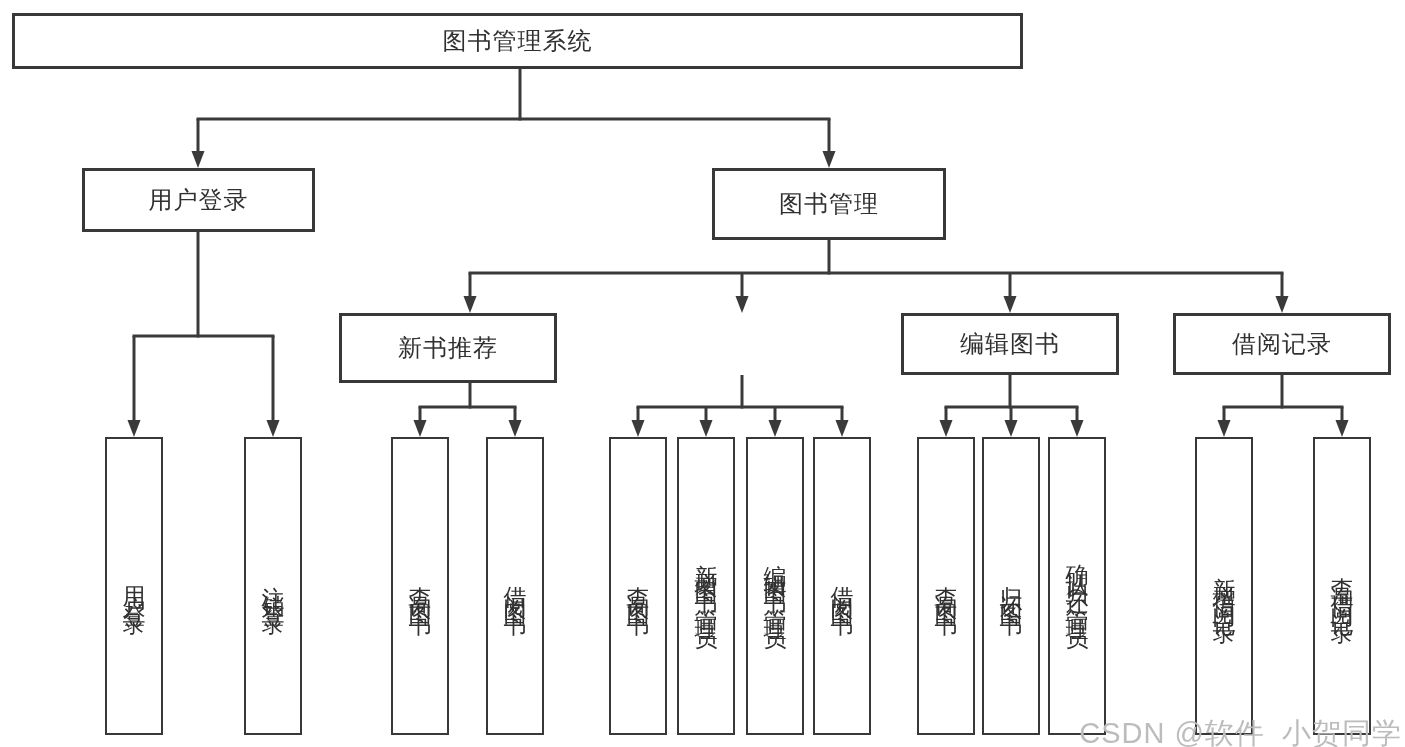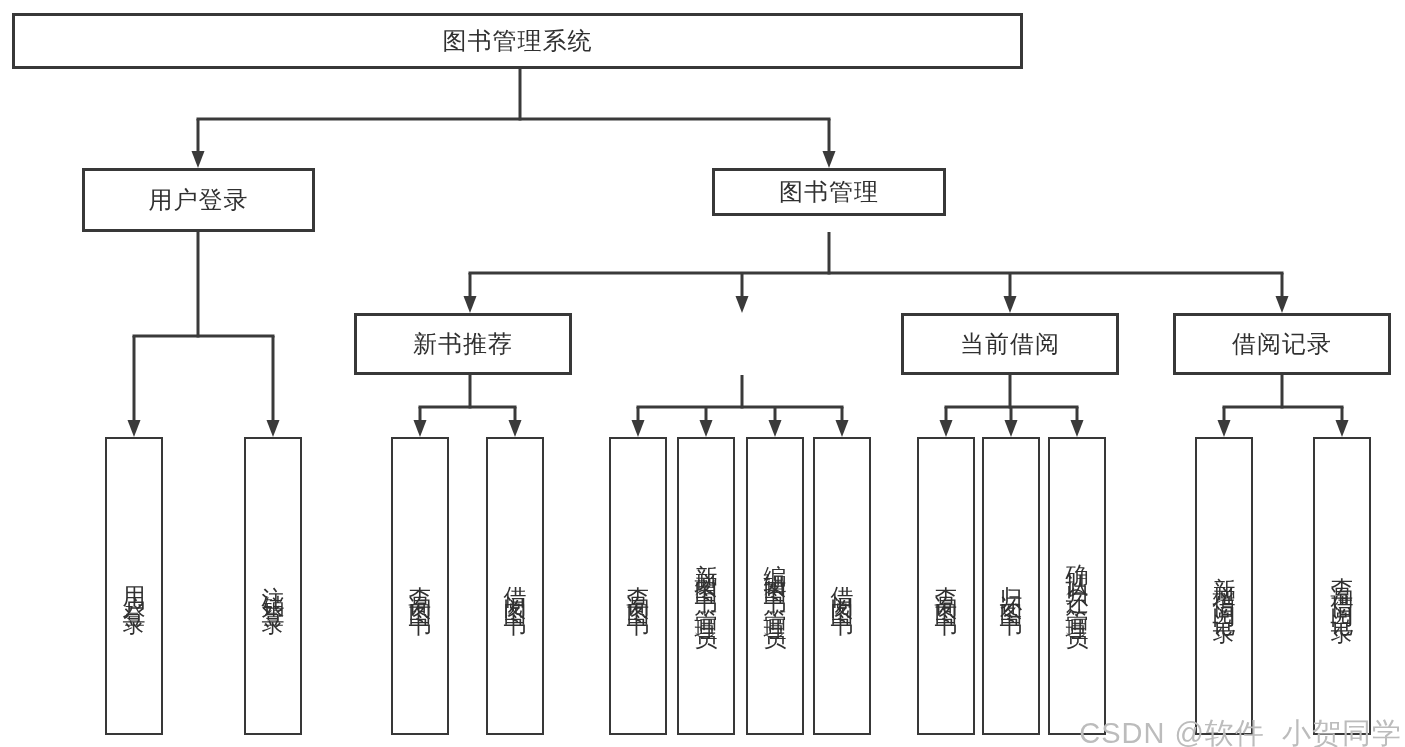--- a/index.html
+++ b/index.html
@@ -106,29 +106,29 @@
     </g>
   </svg>
 
   <div class="box" style="left:12px;top:13px;width:1011px;height:56px">
     <span class="hlabel">图书管理系统</span>
   </div>
 
   <div class="box" style="left:82px;top:168px;width:233px;height:64px">
     <span class="hlabel">用户登录</span>
   </div>
-  <div class="box" style="left:712px;top:168px;width:234px;height:48px">
+  <div class="box" style="left:712px;top:168px;width:234px;height:72px">
     <span class="hlabel">图书管理</span>
   </div>
 
-  <div class="box" style="left:354px;top:313px;width:218px;height:62px">
+  <div class="box" style="left:339px;top:313px;width:218px;height:70px">
     <span class="hlabel">新书推荐</span>
   </div>
   <div class="box" style="left:901px;top:313px;width:218px;height:62px">
-    <span class="hlabel">当前借阅</span>
+    <span class="hlabel">编辑图书</span>
   </div>
   <div class="box" style="left:1173px;top:313px;width:218px;height:62px">
     <span class="hlabel">借阅记录</span>
   </div>
 
   <div class="box leaf" style="left:105px;top:437px;width:58px;height:298px">
     <span class="vtext">用户登录</span>
   </div>
   <div class="box leaf" style="left:244px;top:437px;width:58px;height:298px">
     <span class="vtext">注销登录</span>

